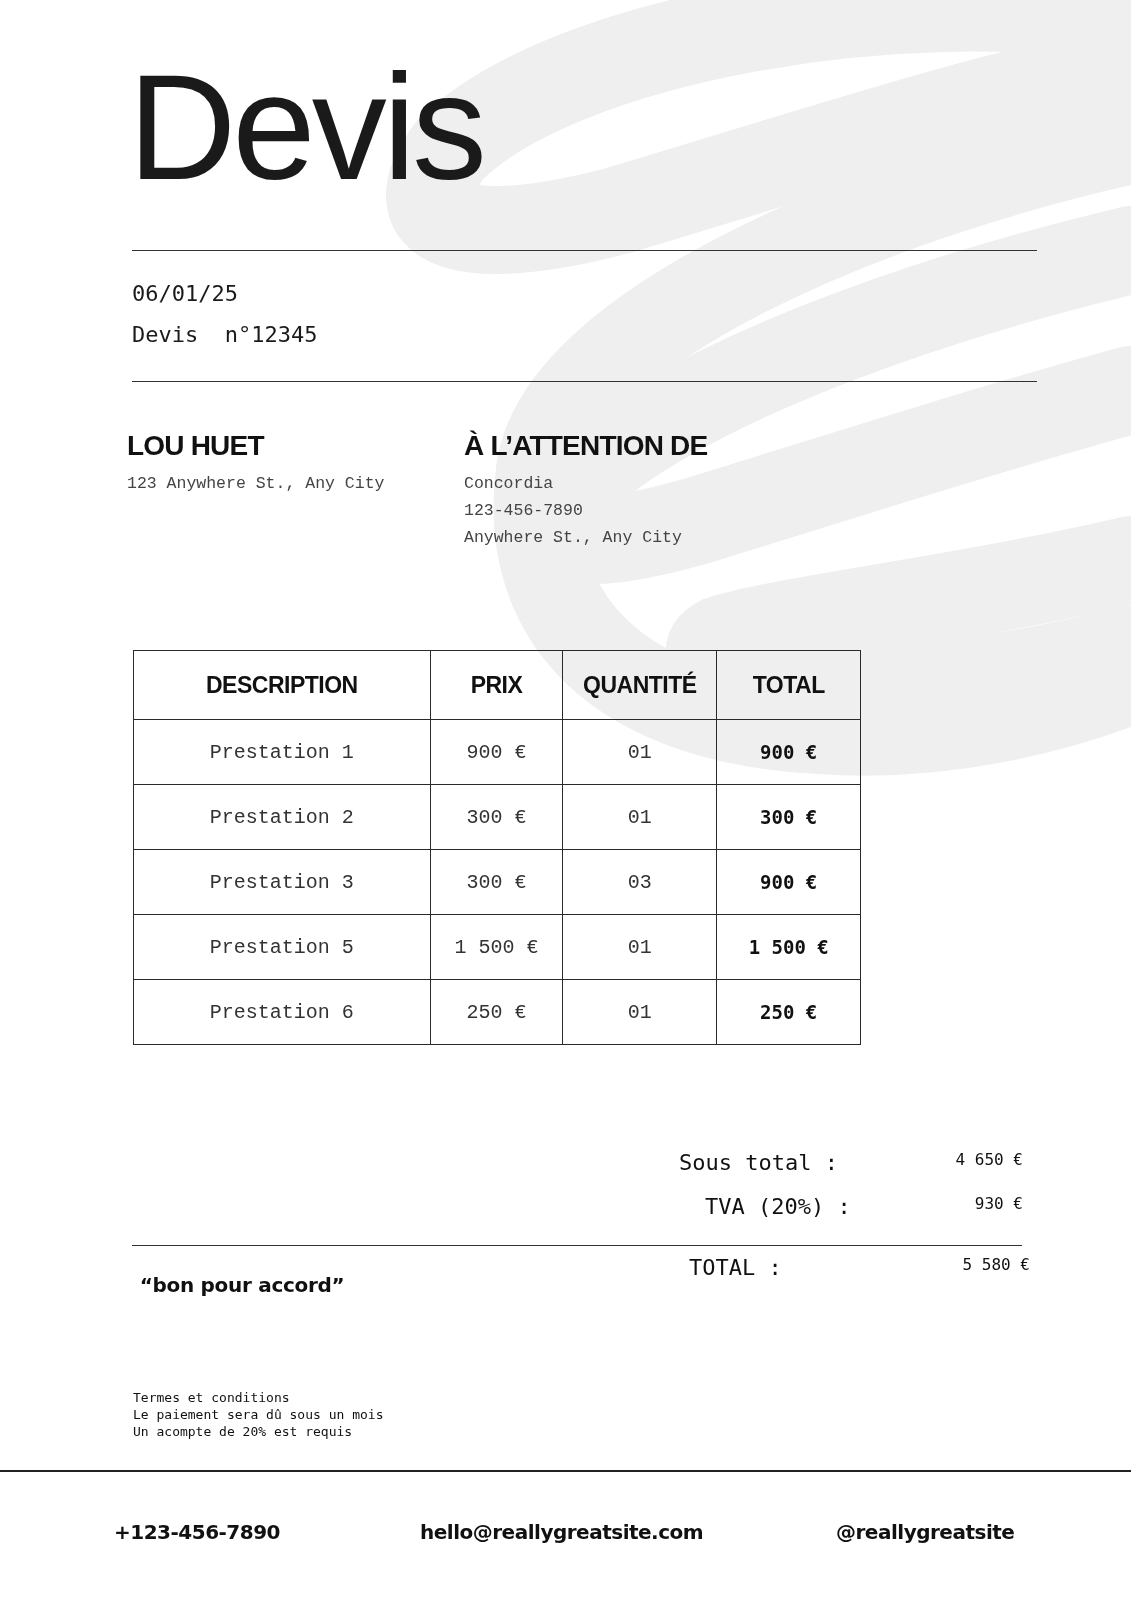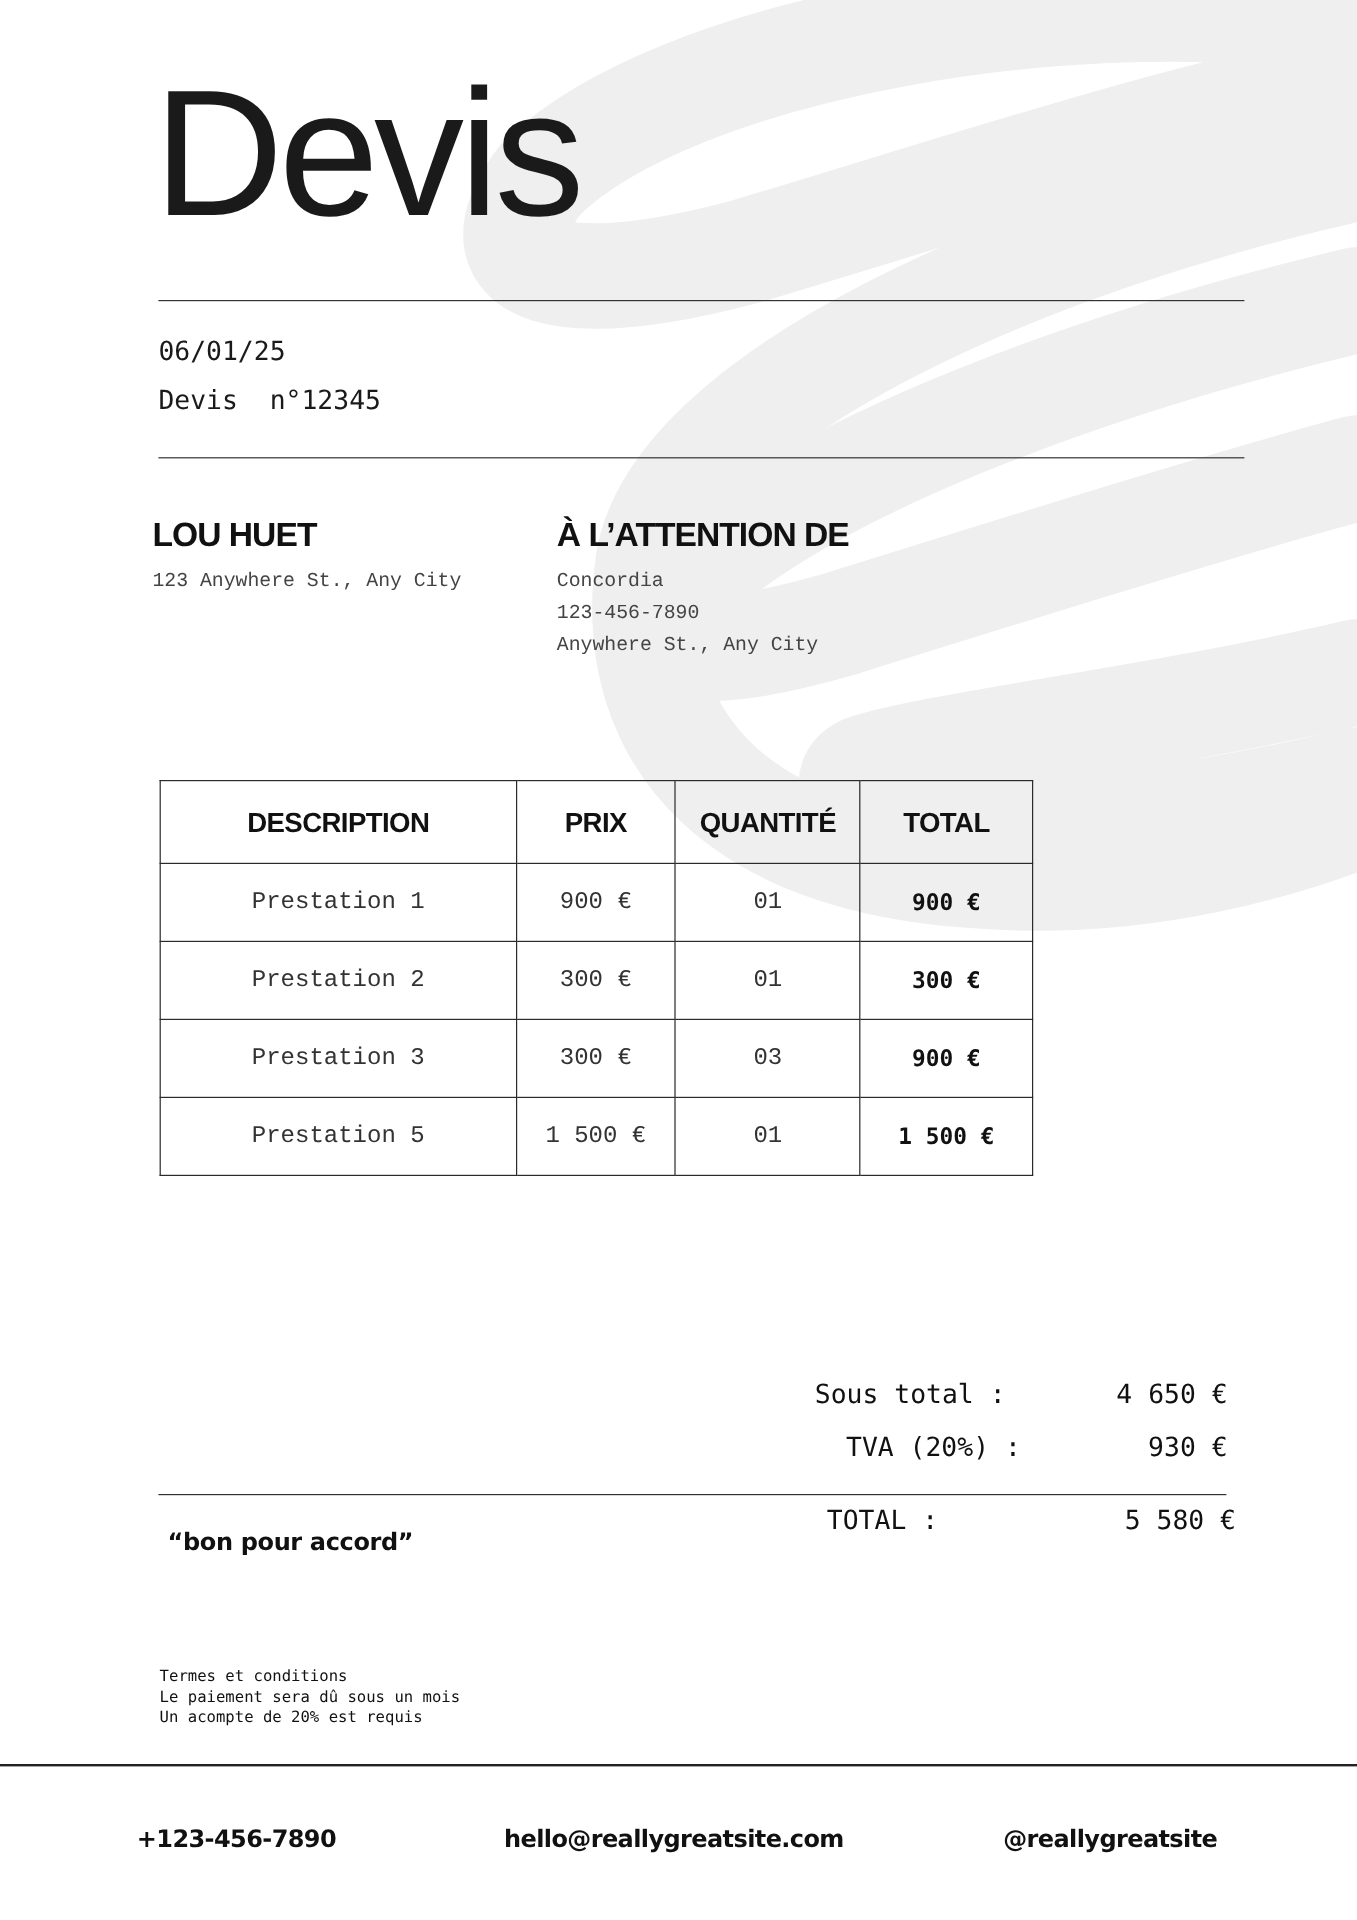--- a/index.html
+++ b/index.html
@@ -46,21 +46,21 @@
     table.items th {
       height: 68px; font-family: "Liberation Sans", sans-serif; font-weight: 700;
       font-size: 23px; letter-spacing: -0.5px; color: #111;
     }
     table.items td {
       height: 64px; font-family: "Liberation Mono", monospace; font-size: 20px; color: #333;
     }
     table.items td.total { font-family: "DejaVu Sans Mono", monospace; font-weight: 700; font-size: 19px; color: #111; }
     col.c1 { width: 373px; } col.c2 { width: 175px; } col.c3 { width: 175px; } col.c4 { width: 181px; }
     .sum-label { position: absolute; z-index: 1; font-family: "DejaVu Sans Mono", monospace; font-size: 22px; color: #111; white-space: pre; }
-    .sum-value { position: absolute; z-index: 1; font-family: "DejaVu Sans Mono", monospace; font-size: 22px; color: #111; white-space: pre; text-align: right; }
+    .sum-value { position: absolute; z-index: 1; font-family: "DejaVu Sans Mono", monospace; font-size: 16px; color: #111; white-space: pre; text-align: right; }
 
     .signature {
       left: 133px; top: 1273px; font-family: "DejaVu Sans", sans-serif; font-weight: 700;
       font-size: 20px; line-height: 24px; color: #111; letter-spacing: -0.3px;
     }
     .terms {
       left: 133px; top: 1377px; font-family: "DejaVu Sans Mono", monospace; font-size: 13px;
       line-height: 17px; color: #111; margin-top: 12px;
     }
     .footer-rule { position: absolute; z-index: 1; left: 0; top: 1470px; width: 1131px; border-top: 2px solid #222; }
@@ -135,20 +135,26 @@
       <td>300 €</td>
       <td>03</td>
       <td class="total">900 €</td>
     </tr>
     <tr>
       <td>Prestation 5</td>
       <td>1 500 €</td>
       <td>01</td>
       <td class="total">1 500 €</td>
     </tr>
+    <tr>
+      <td>Prestation 6</td>
+      <td>250 €</td>
+      <td>01</td>
+      <td class="total">250 €</td>
+    </tr>
   </tbody>
 </table>
 
 <div class="sum-label" style="left:679px; top:1150px;">Sous total :</div>
 <div class="sum-value" style="right:108px; top:1150px;">4 650 €</div>
 
 <div class="sum-label" style="left:705px; top:1194px;">TVA (20%) :</div>
 <div class="sum-value" style="right:108px; top:1194px;">930 €</div>
 
 <div class="rule" style="left:132px; top:1245px; width:890px;"></div>

